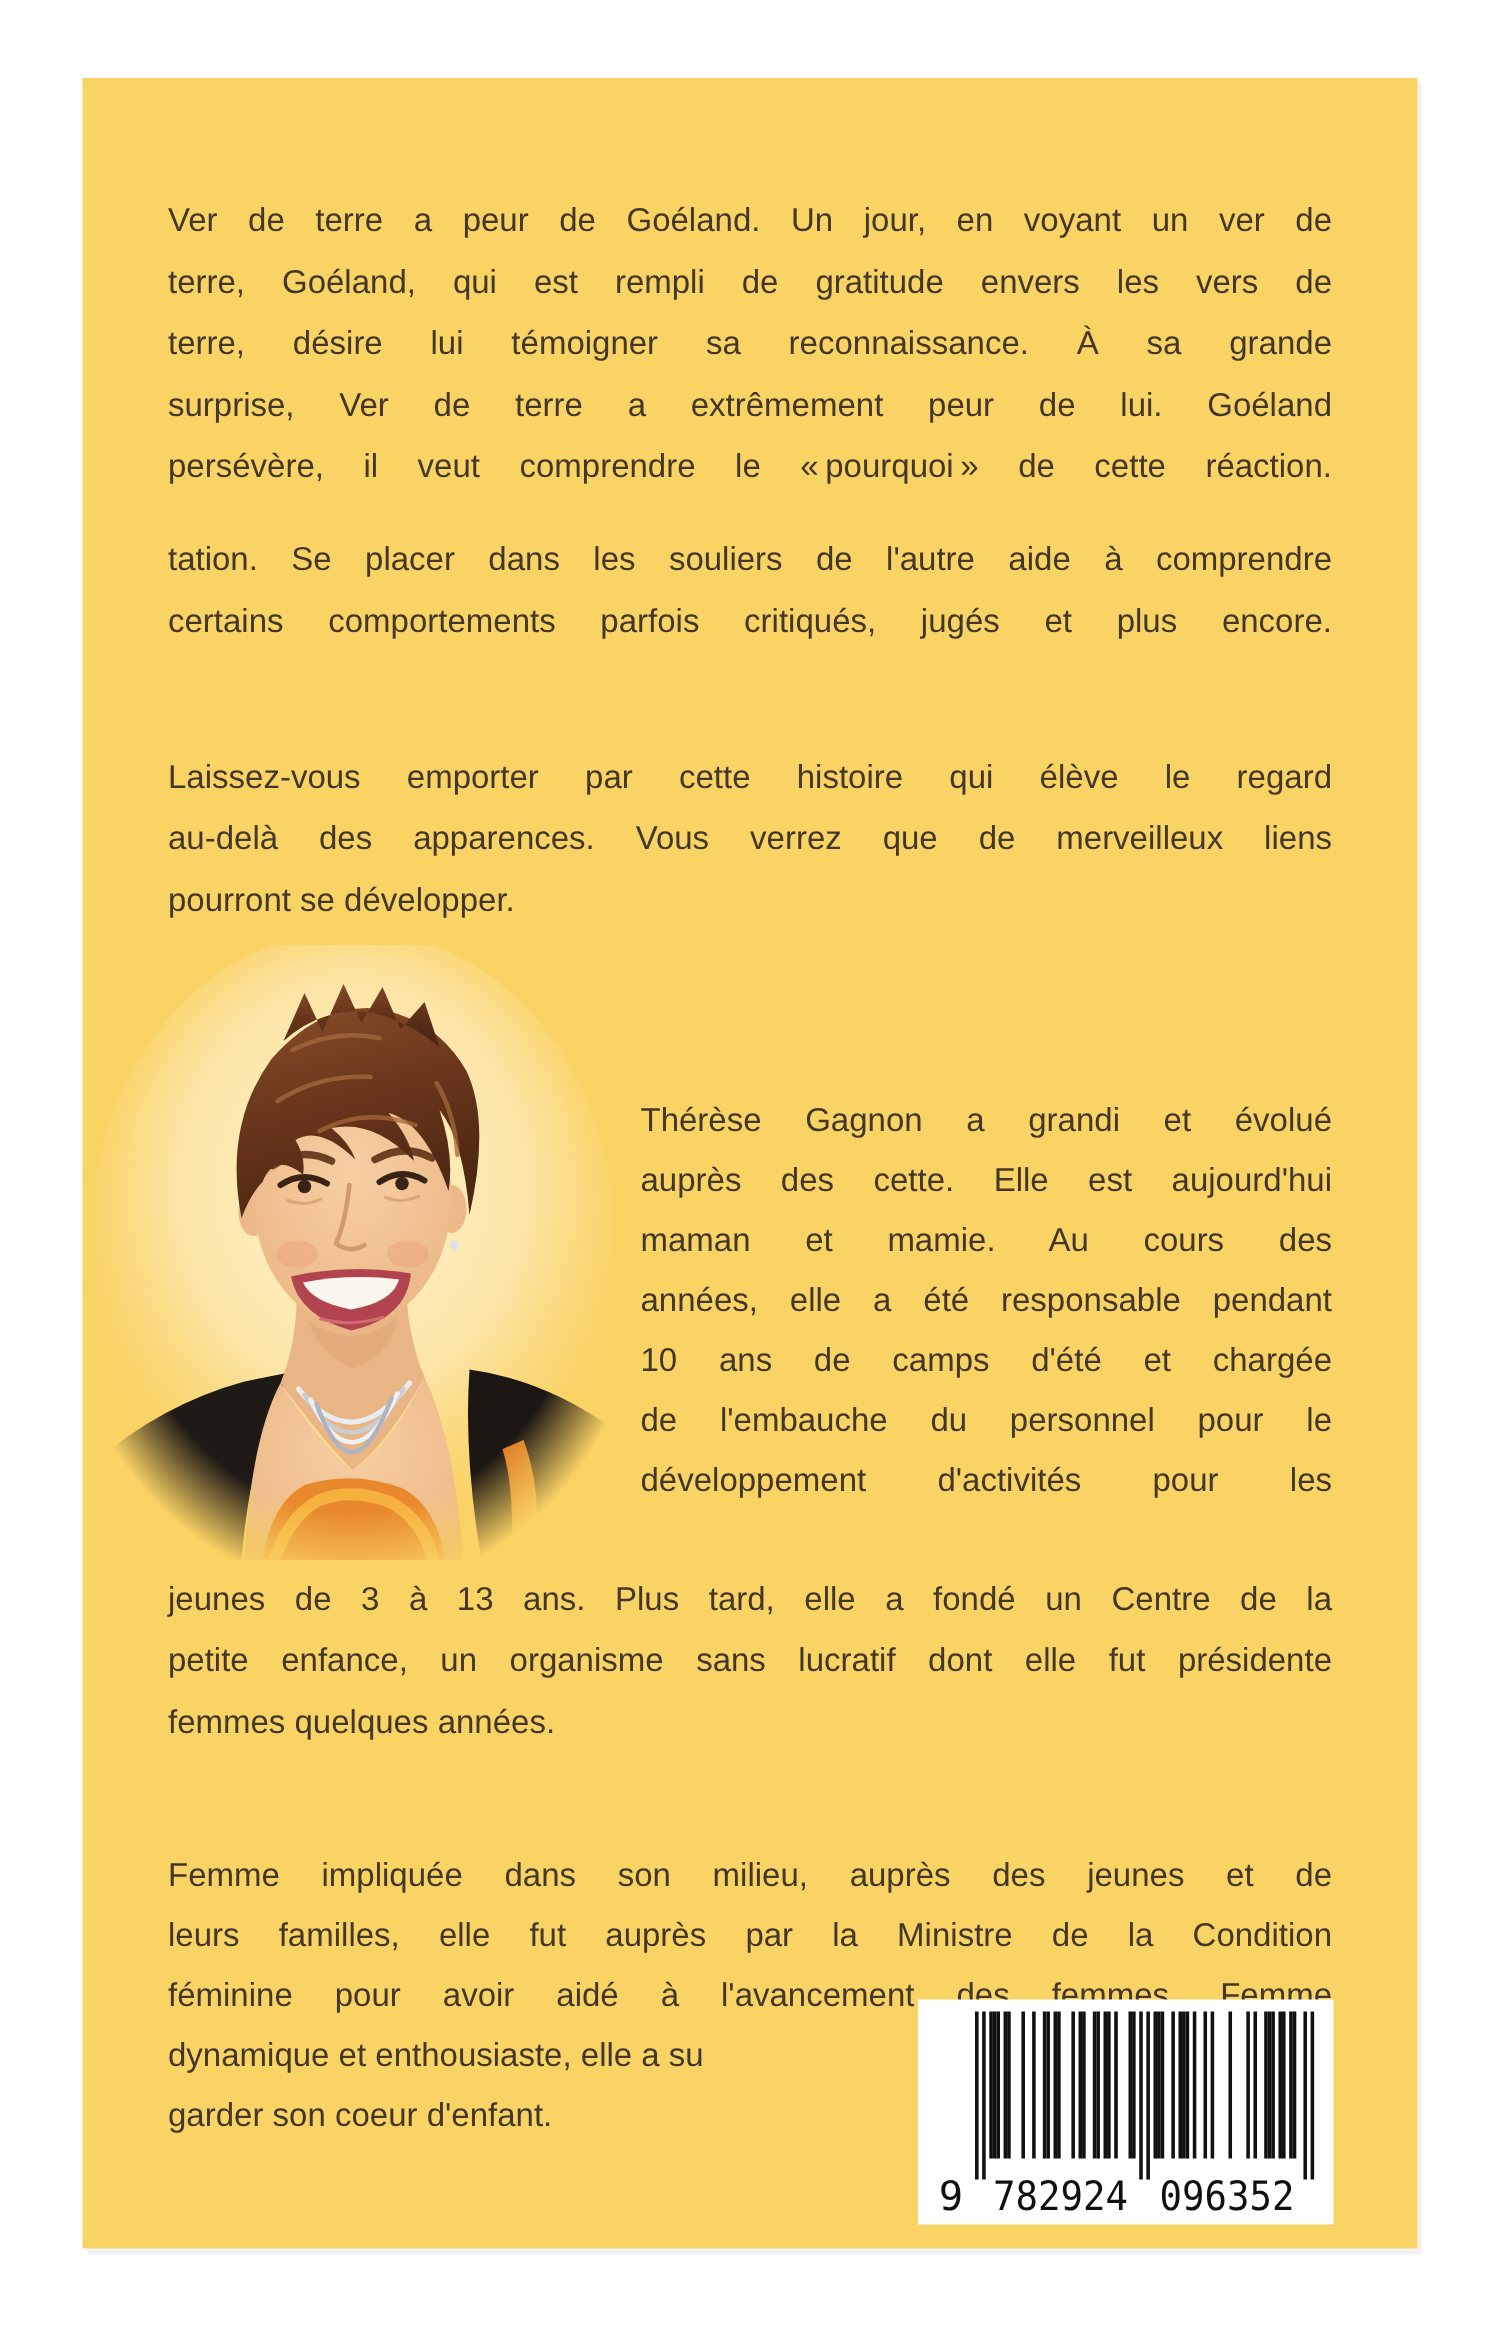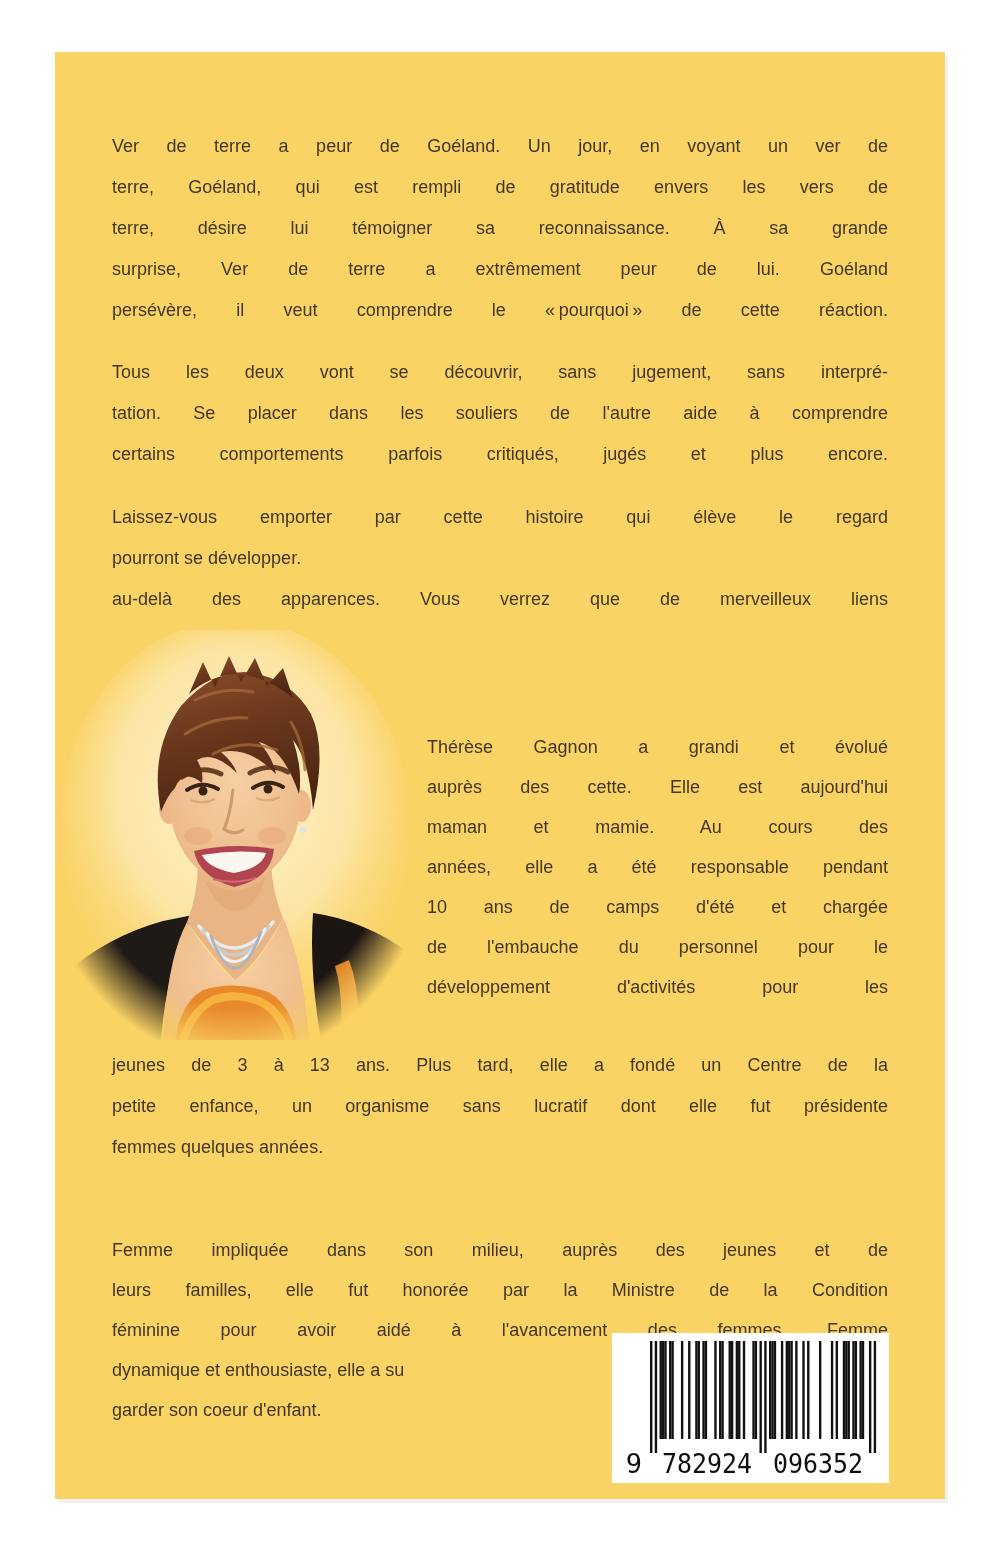--- a/index.html
+++ b/index.html
@@ -9,21 +9,21 @@
     font-family:"Liberation Sans", sans-serif; overflow:hidden;
   }
   .panel {
     position:absolute; left:55px; top:52px; width:890px; height:1447px;
     background:var(--panel-bg,#FAD365);
     box-shadow:3px 4px 0 rgba(0,0,0,0.05);
   }
   .block {
     position:absolute; left:57px; width:776px;
     color:var(--text-color,#43372A);
-    font-size:18px; line-height:41px; letter-spacing:0;
+    font-size:22px; line-height:41px; letter-spacing:0;
   }
   .block .line { text-align:justify; text-align-last:justify; }
   .block .line.ragged { text-align:left; text-align-last:left; }
   .p1 { top:74px; }
   .p2 { top:300px; }
   .p3 { top:445px; }
   .bio-beside { top:675px; left:372px; width:461px; line-height:40px; }
   .bio-full { top:993px; }
   .p5 { top:1178px; line-height:40px; }
   .photo {
@@ -42,28 +42,27 @@
   <div class="panel">
 
     <div class="block p1">
         <div class="line">Ver de terre a peur de Goéland. Un jour, en voyant un ver de</div>
         <div class="line">terre, Goéland, qui est rempli de gratitude envers les vers de</div>
         <div class="line">terre, désire lui témoigner sa reconnaissance. À sa grande</div>
         <div class="line">surprise, Ver de terre a extrêmement peur de lui. Goéland</div>
         <div class="line">persévère, il veut comprendre le « pourquoi » de cette réaction.</div>
       </div>
     <div class="block p2">
-        <div class="line">Tous les deux vont se découvrir, sans jugement, sans interpré-</div>
         <div class="line">tation. Se placer dans les souliers de l'autre aide à comprendre</div>
         <div class="line">certains comportements parfois critiqués, jugés et plus encore.</div>
       </div>
     <div class="block p3">
         <div class="line">Laissez-vous emporter par cette histoire qui élève le regard</div>
+        <div class="line">au-delà des apparences. Vous verrez que de merveilleux liens</div>
         <div class="line ragged">pourront se développer.</div>
-        <div class="line">au-delà des apparences. Vous verrez que de merveilleux liens</div>
       </div>
 
     <div class="photo">
       <svg viewBox="0 0 345 410" width="345" height="410">
         <defs>
           <radialGradient id="haloG" cx="0.5" cy="0.42" r="0.62">
             <stop offset="0" stop-color="#FFF3CE"></stop>
             <stop offset="0.55" stop-color="#FCE4A4"></stop>
             <stop offset="1" stop-color="#FAD365" stop-opacity="0"></stop>
           </radialGradient>
@@ -157,21 +156,21 @@
         <div class="line">de l'embauche du personnel pour le</div>
         <div class="line">développement d'activités pour les</div>
       </div>
     <div class="block bio-full">
         <div class="line">jeunes de 3 à 13 ans. Plus tard, elle a fondé un Centre de la</div>
         <div class="line">petite enfance, un organisme sans lucratif dont elle fut présidente</div>
         <div class="line ragged">femmes quelques années.</div>
       </div>
     <div class="block p5">
         <div class="line">Femme impliquée dans son milieu, auprès des jeunes et de</div>
-        <div class="line">leurs familles, elle fut honorée par la Ministre de la Condition</div>
+        <div class="line">leurs familles, elle fut auprès par la Ministre de la Condition</div>
         <div class="line">féminine pour avoir aidé à l'avancement des femmes. Femme</div>
         <div class="line ragged">dynamique et enthousiaste, elle a su</div>
         <div class="line ragged">garder son coeur d'enfant.</div>
       </div>
 
     <div class="barcode-box">
       <svg id="barcode-svg" viewBox="0 0 277 150" width="277" height="150">
           <rect x="38.00" y="8" width="2.38" height="112" fill="#111111"></rect>
           <rect x="42.76" y="8" width="2.38" height="112" fill="#111111"></rect>
           <rect x="47.52" y="8" width="2.38" height="98" fill="#111111"></rect>

